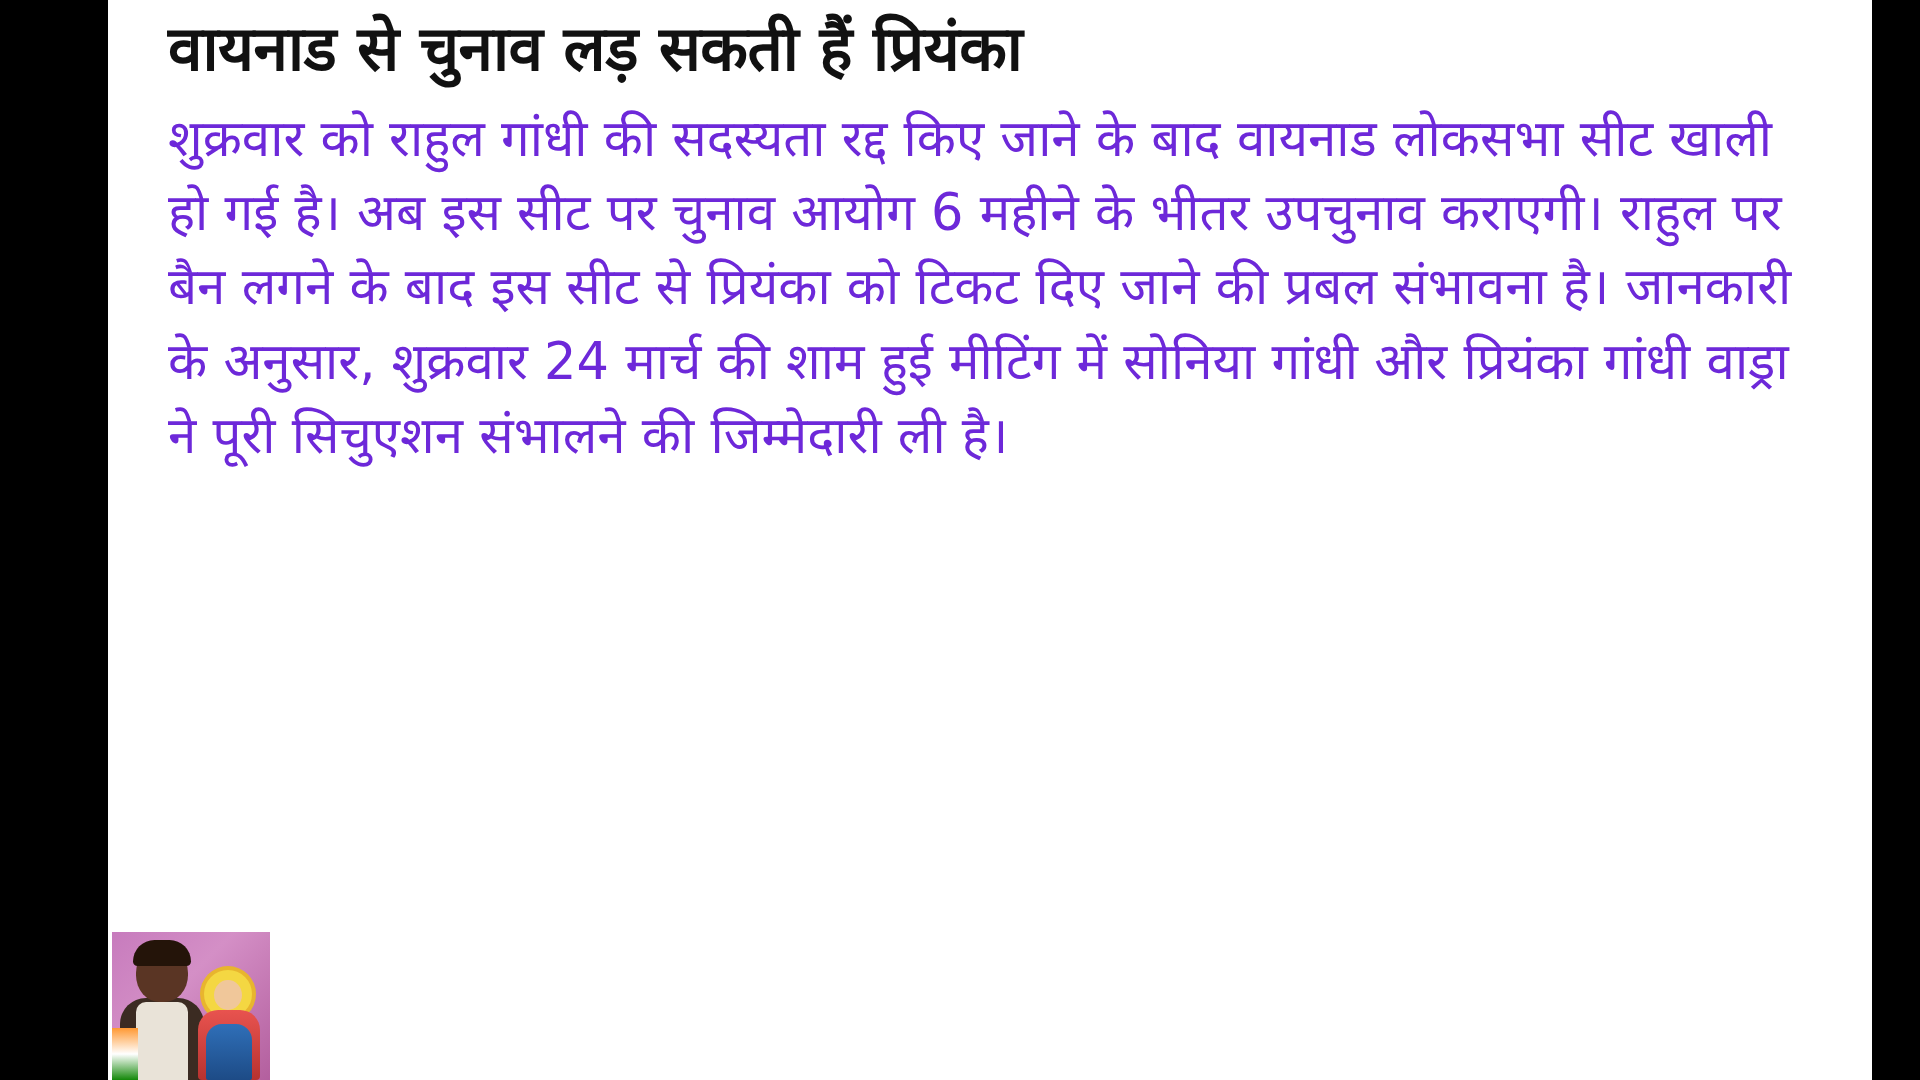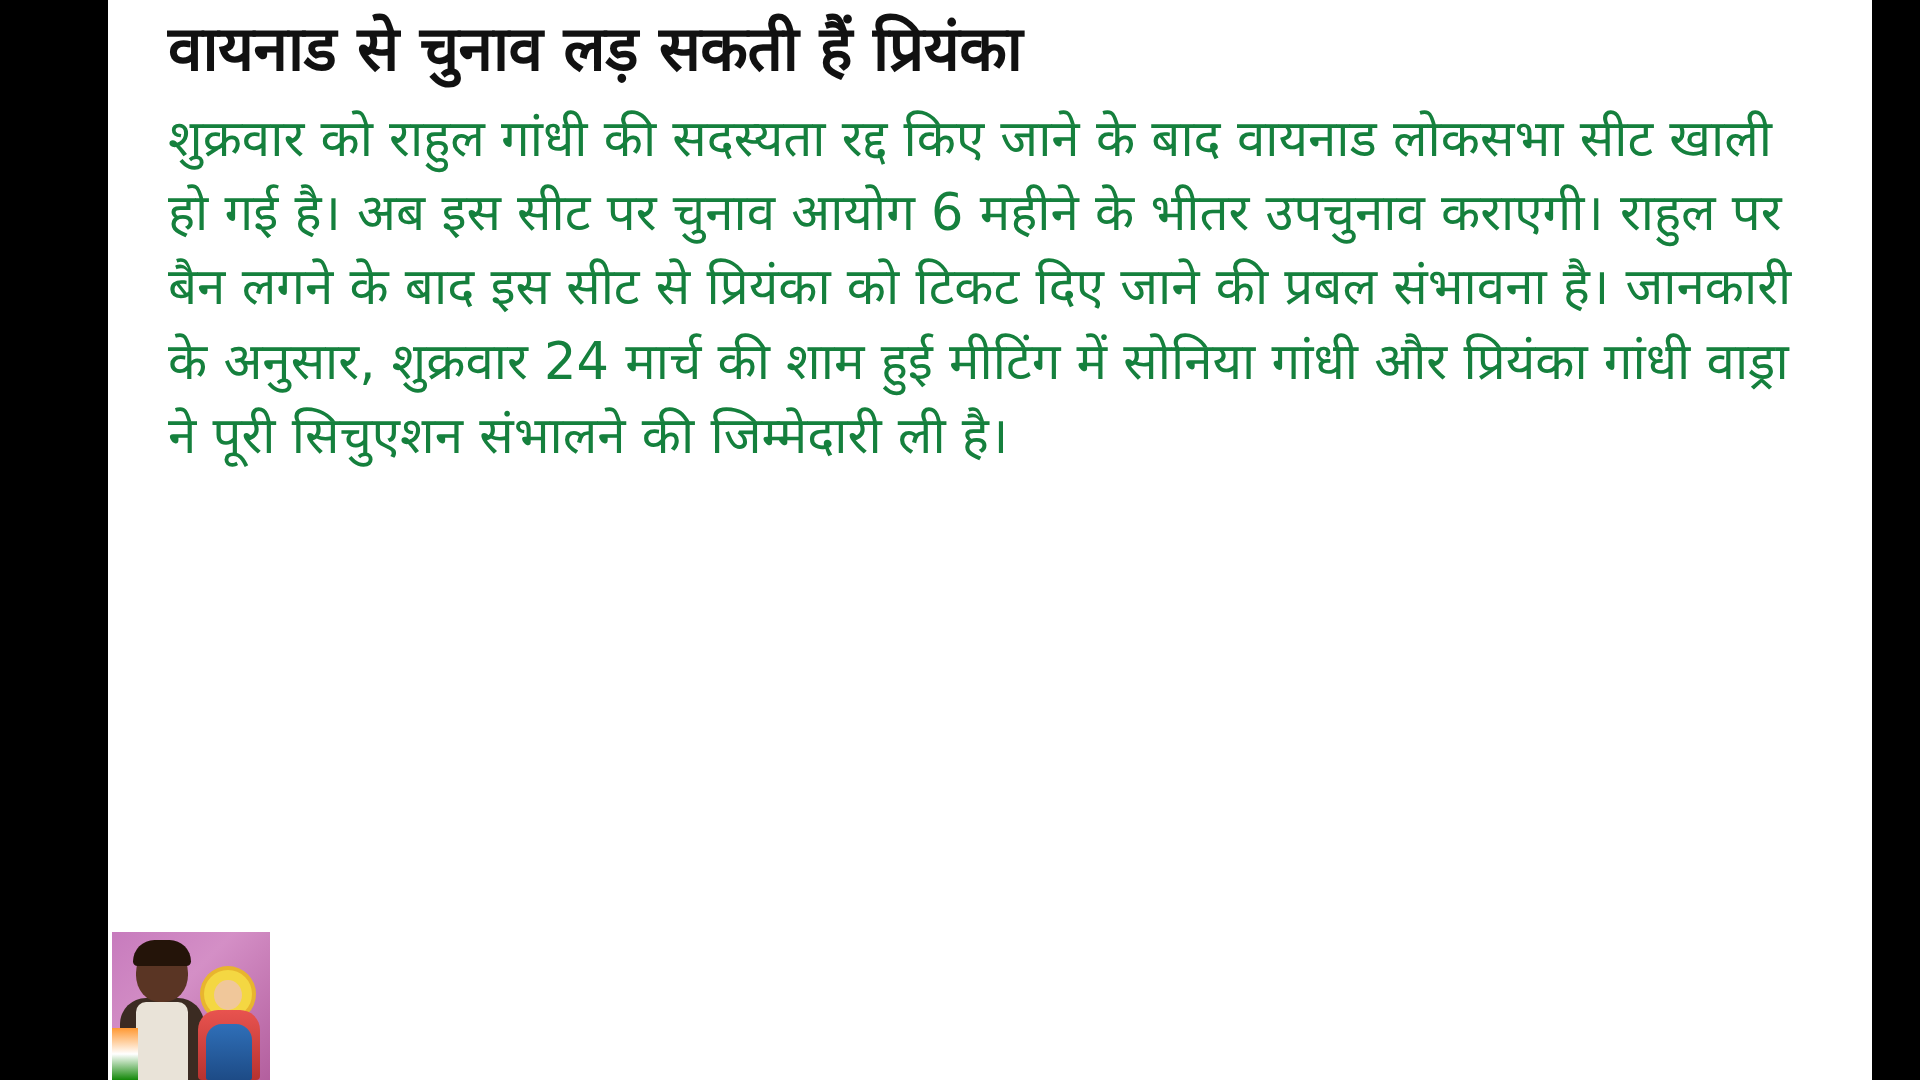--- a/index.html
+++ b/index.html
@@ -43,21 +43,21 @@
     color: #111111;
     margin: 0 0 14px 0;
     letter-spacing: -0.5px;
     white-space: nowrap;
   }
   .body-text {
     font-family: "DejaVu Sans", "Liberation Sans", sans-serif;
     font-weight: 400;
     font-size: 51px;
     line-height: 1.46;
-    color: #15803d;
+    color: #6d28d9;
     margin: 0;
     width: 1630px;
   }
   
   .thumb {
     position: absolute;
     left: 112px;
     bottom: 0;
     width: 158px;
     height: 148px;

